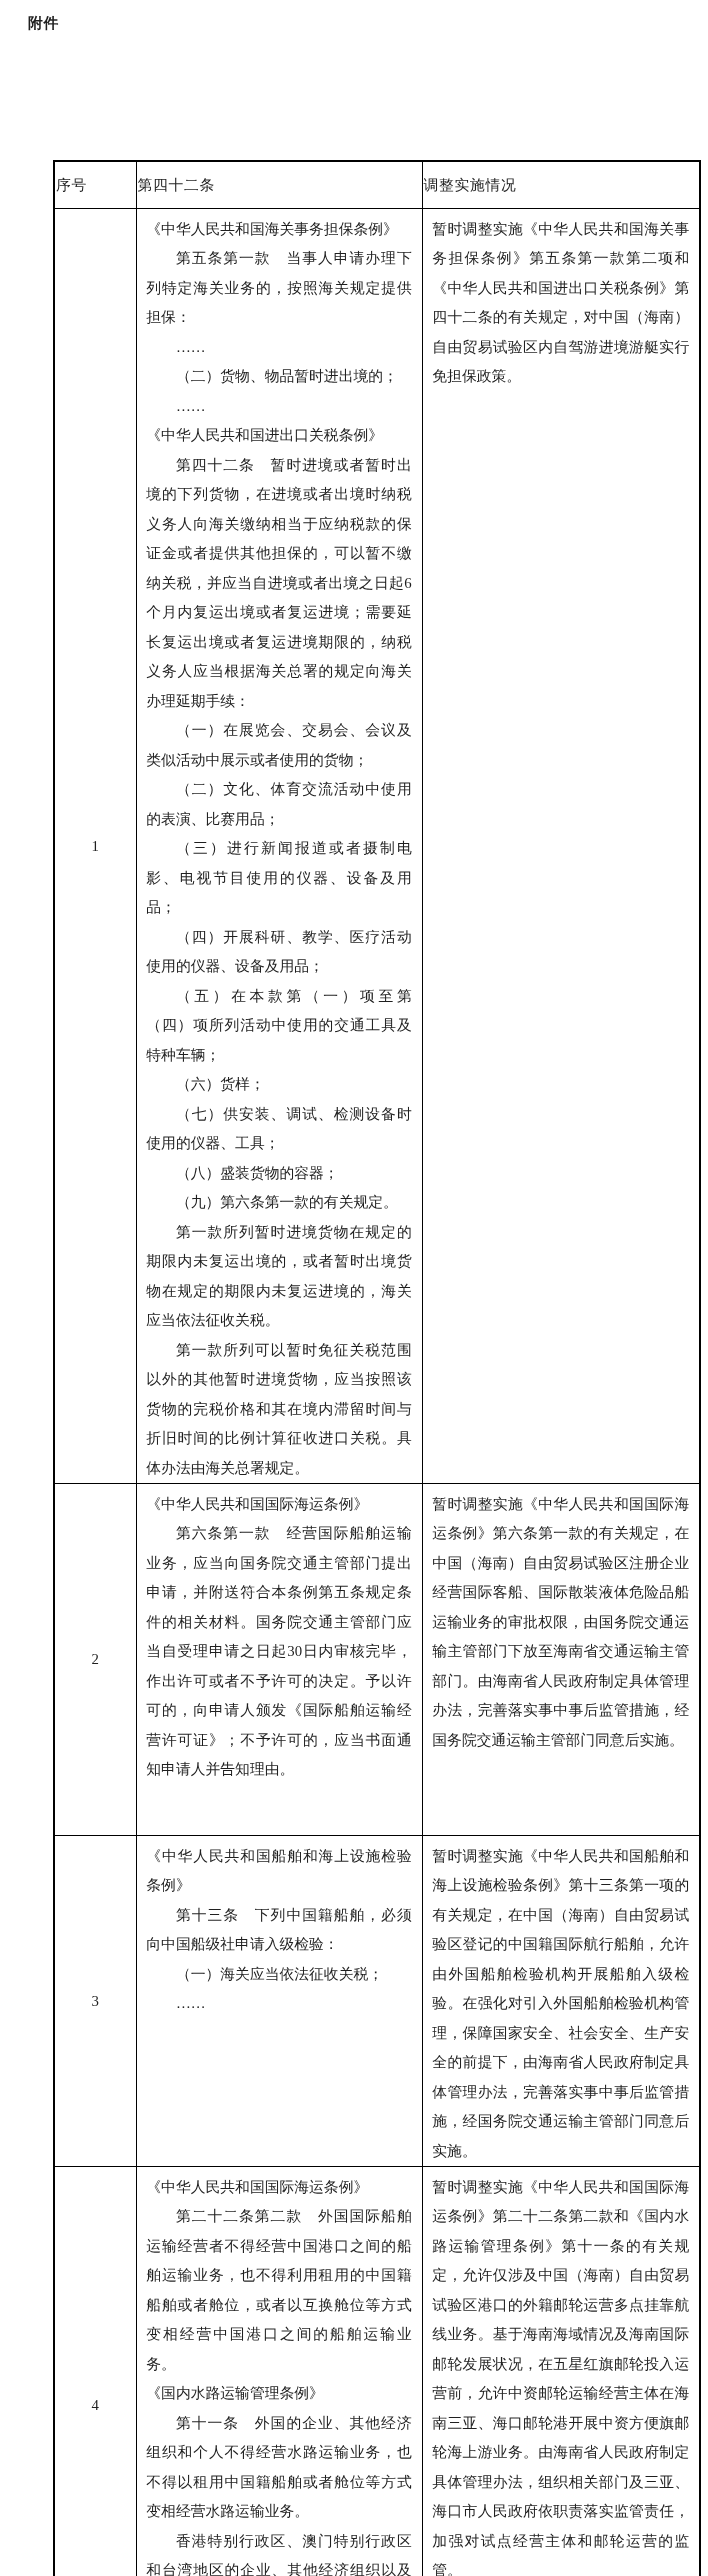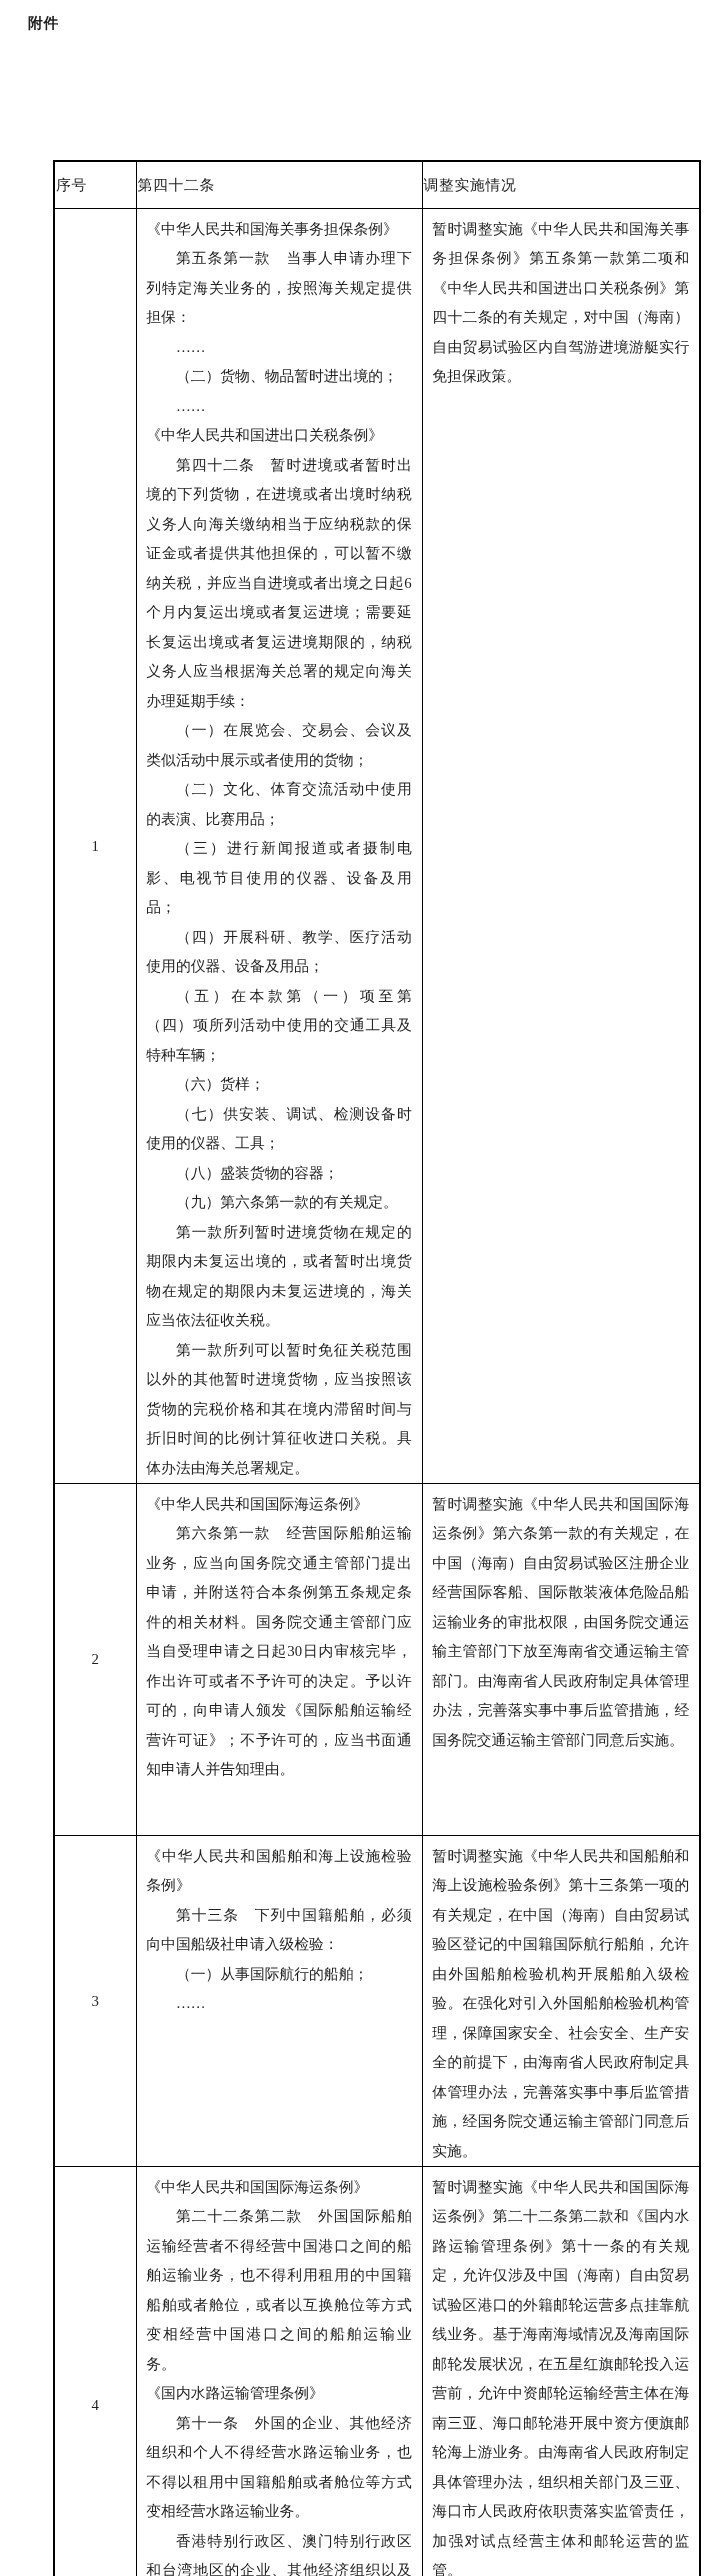--- a/index.html
+++ b/index.html
@@ -100,21 +100,21 @@
         </td>
         <td class="text-cell">
           <p class="para">暂时调整实施《中华人民共和国国际海运条例》第六条第一款的有关规定，在中国（海南）自由贸易试验区注册企业经营国际客船、国际散装液体危险品船运输业务的审批权限，由国务院交通运输主管部门下放至海南省交通运输主管部门。由海南省人民政府制定具体管理办法，完善落实事中事后监管措施，经国务院交通运输主管部门同意后实施。</p>
         </td>
       </tr>
       <tr>
         <td class="no-cell">3</td>
         <td class="text-cell">
           <p class="para">《中华人民共和国船舶和海上设施检验条例》</p>
           <p class="para indent">第十三条　下列中国籍船舶，必须向中国船级社申请入级检验：</p>
-          <p class="para indent">（一）从事国际航行的船舶；</p>
+          <p class="para indent">（一）海关应当依法征收关税；</p>
           <p class="para indent">……</p>
         </td>
         <td class="text-cell">
           <p class="para">暂时调整实施《中华人民共和国船舶和海上设施检验条例》第十三条第一项的有关规定，在中国（海南）自由贸易试验区登记的中国籍国际航行船舶，允许由外国船舶检验机构开展船舶入级检验。在强化对引入外国船舶检验机构管理，保障国家安全、社会安全、生产安全的前提下，由海南省人民政府制定具体管理办法，完善落实事中事后监管措施，经国务院交通运输主管部门同意后实施。</p>
         </td>
       </tr>
       <tr>
         <td class="no-cell">4</td>
         <td class="text-cell">
           <p class="para">《中华人民共和国国际海运条例》</p>

